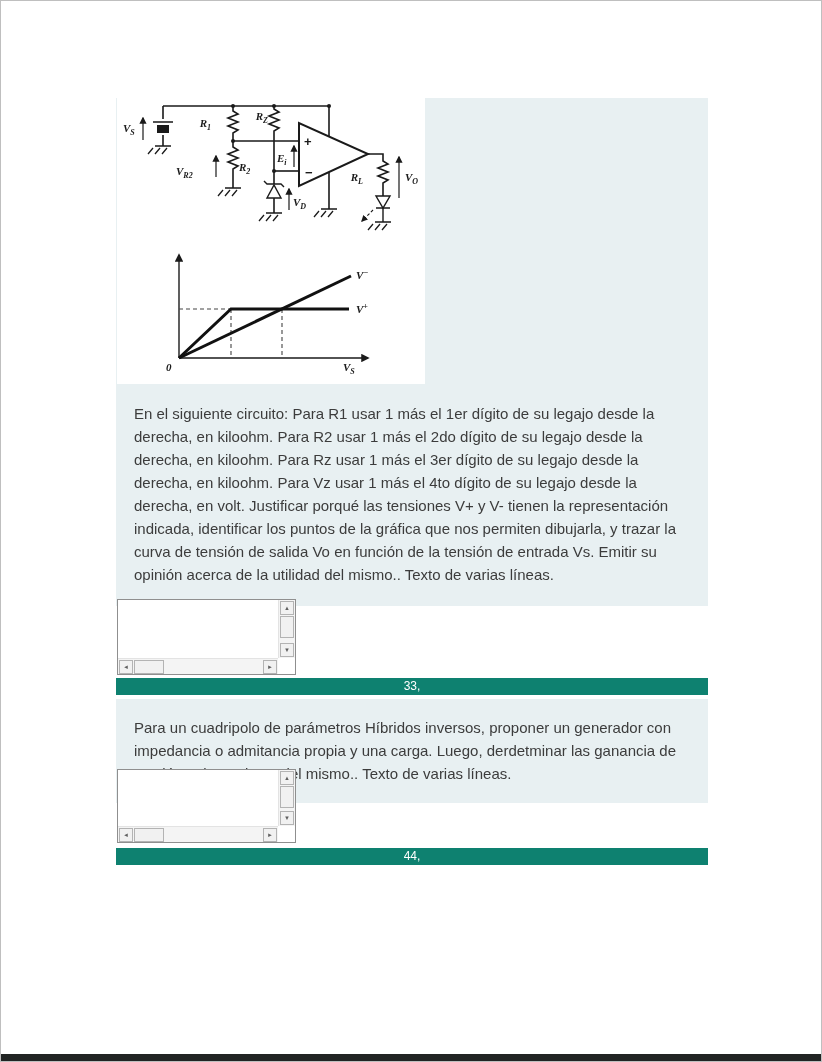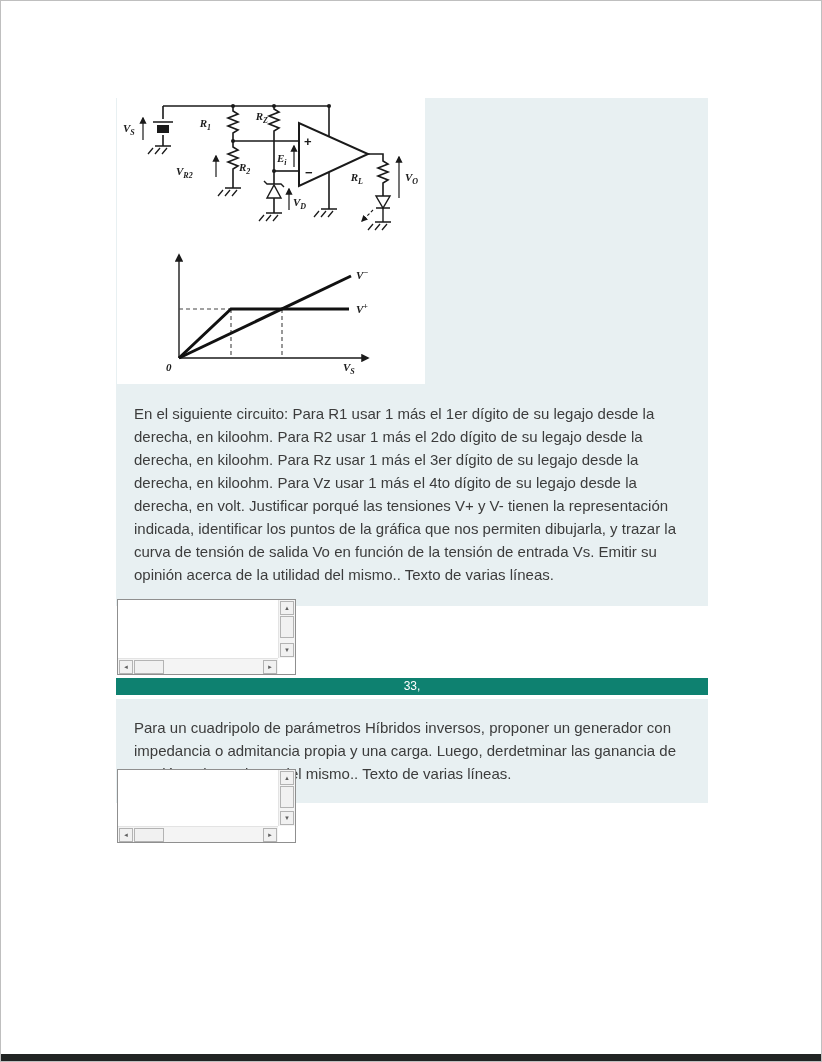--- a/index.html
+++ b/index.html
@@ -204,16 +204,17 @@
       <div class="sbtn">
           <span>◄</span>
         </div>
       <div class="hthumb"></div>
       <div class="sbtn right">
           <span>►</span>
         </div>
     </div>
   </div>
 
+  <div class="pbar" id="pbar2" style="background: rgb(14, 129, 112);">44,</div>
 
   <div class="bottombar" style="background: rgb(33, 36, 35);"></div>
 
 </div>
 
 </body></html>

